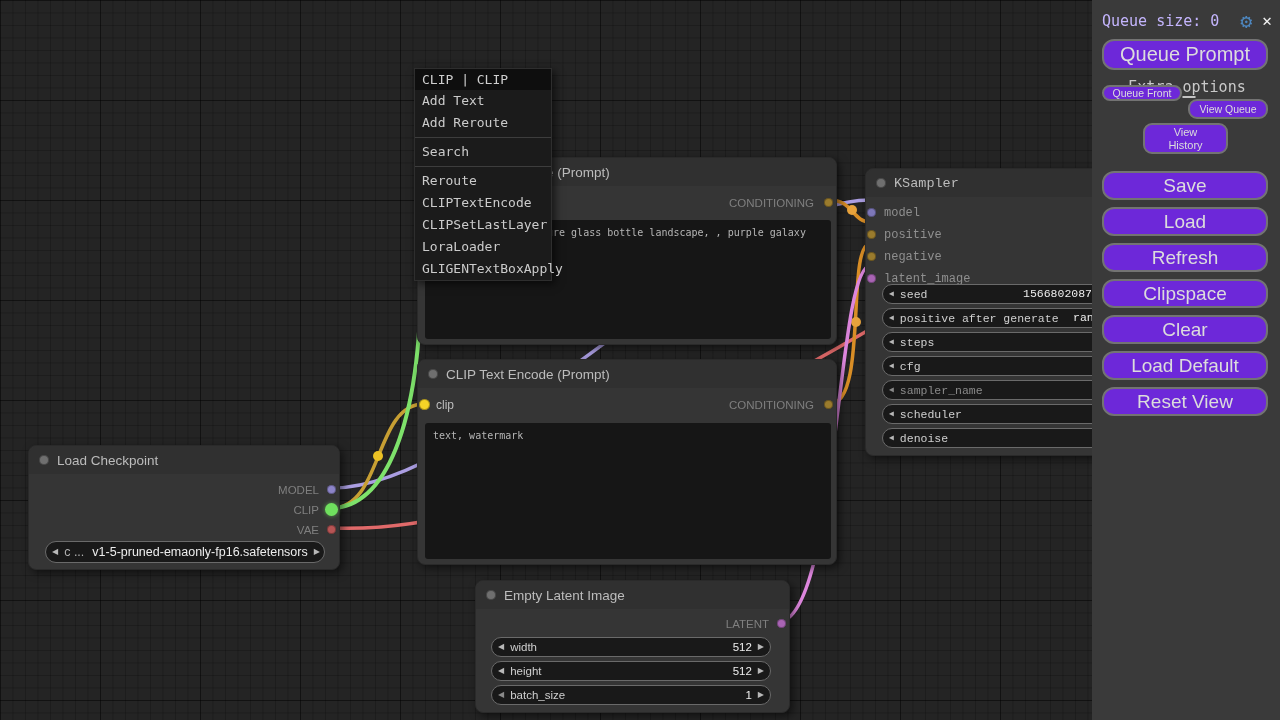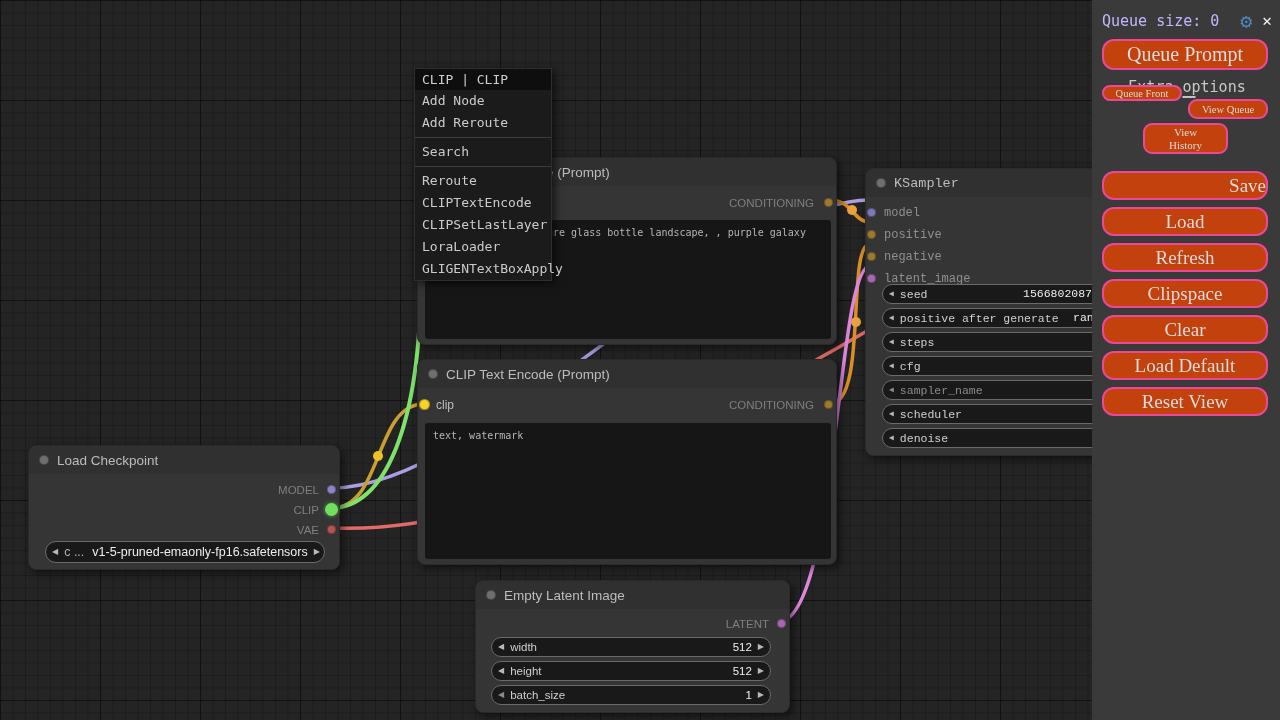--- a/index.html
+++ b/index.html
@@ -46,23 +46,23 @@
   .ctx{position:absolute;z-index:5;left:414px;top:68px;width:138px;background:#1b1b1b;
        border:1px solid #2e2e2e;box-sizing:border-box;box-shadow:3px 3px 8px rgba(0,0,0,.6);
        font-family:"DejaVu Sans Mono",monospace;font-size:13px;color:#cbcbcb;}
   .ctx-title{height:21px;line-height:21px;background:#0e0e0e;padding:0 7px;color:#cfcfcf;}
   .ctx-item{height:22px;line-height:22px;padding:0 7px;white-space:nowrap;}
   .ctx-sep{border-top:1px solid #3d3d3d;margin:3px 0;}
   
   .sidebar{position:absolute;z-index:10;left:1092px;top:0;width:188px;height:720px;background:#3a3a3a;
        font-family:"DejaVu Sans Mono",monospace;color:#cfcfcf;}
   .sb-row{position:absolute;left:10px;right:8px;display:flex;align-items:center;}
-  .sb-btn{position:absolute;background:#c2410c;border:2px solid #ec4899;color:#dcdcdc;
+  .sb-btn{position:absolute;background:#6d28d9;border:2px solid #737373;color:#dcdcdc;
        display:flex;align-items:center;justify-content:center;box-sizing:border-box;
-       font-family:Liberation Serif, serif;}
+       font-family:Liberation Sans, sans-serif;}
   .big{left:10px;width:166px;height:29px;border-radius:12px;font-size:19px;}
   .gear{color:#4d87c0;font-size:20px;line-height:20px;}
   .closex{color:#f2f2f2;font-size:16px;font-weight:bold;line-height:16px;}
   .chk{width:12px;height:12px;border:1.5px solid #c2c2c2;border-radius:2px;background:transparent;}
 </style>
 </head>
 <body>
 
 <div class="canvas"></div>
 <svg class="wires" width="1280" height="720">
@@ -195,21 +195,21 @@
     <span class="arrow" style="color:#8a8a8a;">◀</span>
     <span class="wlabel">batch_size</span>
     <span class="spacer"></span>
     <span class="wval">1</span>
     <span class="arrow">▶</span>
   </div>
 </div>
 
 <div class="ctx">
   <div class="ctx-title">CLIP | CLIP</div>
-  <div class="ctx-item">Add Node</div>
+  <div class="ctx-item">Add Text</div>
   <div class="ctx-item">Add Reroute</div>
   <div class="ctx-sep"></div>
   <div class="ctx-item">Search</div>
   <div class="ctx-sep"></div>
   <div class="ctx-item">Reroute</div>
   <div class="ctx-item">CLIPTextEncode</div>
   <div class="ctx-item">CLIPSetLastLayer</div>
   <div class="ctx-item">LoraLoader</div>
   <div class="ctx-item">GLIGENTextBoxApply</div>
 </div>
@@ -231,21 +231,21 @@
   <div class="sb-btn" style="left:10px;top:85px;width:80px;height:16px;border-radius:9px;font-size:10.5px;">
     <span>Queue Front</span>
   </div>
   <div class="sb-btn" style="left:96px;top:99px;width:80px;height:20px;border-radius:9px;font-size:10.5px;">
     <span>View Queue</span>
   </div>
   <div class="sb-btn" style="left:51px;top:123px;width:85px;height:31px;border-radius:9px;font-size:11px;flex-direction:column;line-height:13px;">
     <span>View</span>
     <span>History</span>
   </div>
-  <div class="sb-btn big" style="top:171px;justify-content:flex-end;">
+  <div class="sb-btn big" style="top:171px;">
       <span>Save</span>
     </div>
   <div class="sb-btn big" style="top:207px;">
       <span>Load</span>
     </div>
   <div class="sb-btn big" style="top:243px;">
       <span>Refresh</span>
     </div>
   <div class="sb-btn big" style="top:279px;">
       <span>Clipspace</span>

